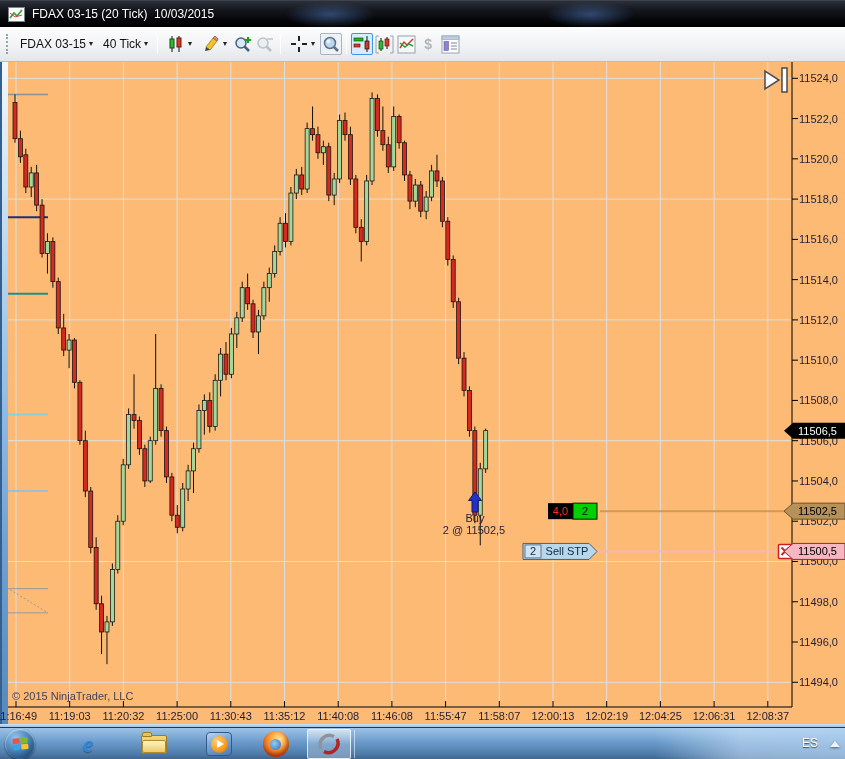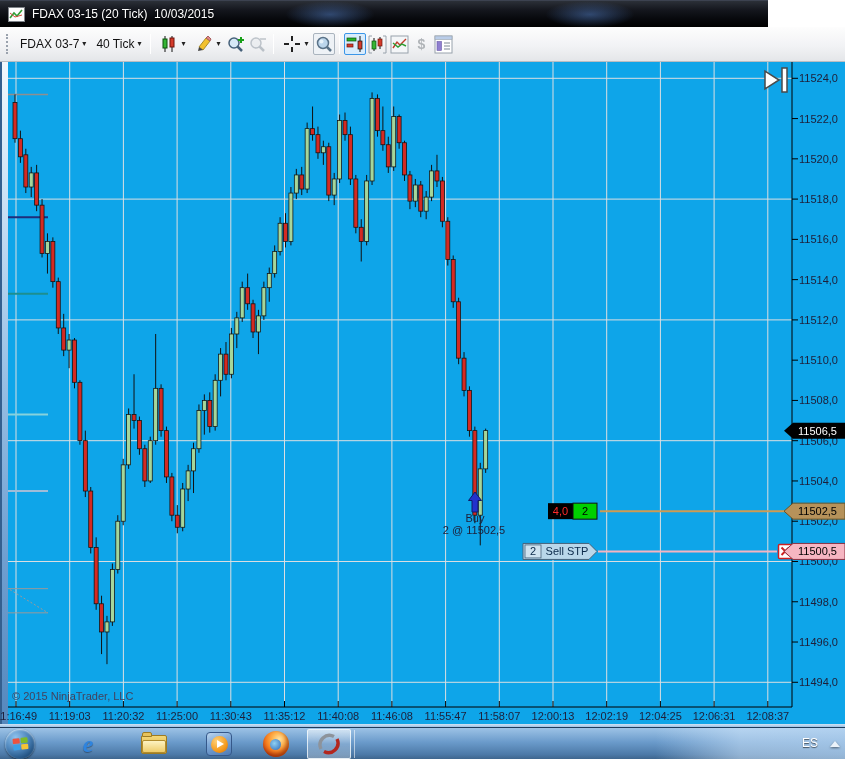--- a/index.html
+++ b/index.html
@@ -1,21 +1,21 @@
 <!DOCTYPE html>
 <html><head>
 <meta charset="utf-8">
 <style>
   html,body{margin:0;padding:0;background:#777;}
   *{box-sizing:border-box;}
   .window{position:relative;width:845px;height:759px;background:#fff;overflow:hidden;
           font-family:"Liberation Sans","DejaVu Sans",sans-serif;}
 
   
-  .titlebar{position:absolute;left:0;top:0;width:768px;height:27px;
+  .titlebar{position:absolute;left:0;top:0;width:845px;height:27px;
     background:linear-gradient(180deg,#2b3038 0%,#14161d 35%,#07080c 70%,#000 100%);
     border-top:1px solid #3c4250;}
   .titlebar .glow{position:absolute;top:0;height:27px;width:90px;
     background:radial-gradient(ellipse at center,rgba(90,140,220,.45),rgba(90,140,220,0) 70%);}
   .titlebar .g1{left:285px;} .titlebar .g2{left:545px;}
   .title-icon{position:absolute;left:8px;top:6px;width:17px;height:15px;}
   .title-text{position:absolute;left:32px;top:6px;color:#fff;font-size:12px;
     text-shadow:0 1px 2px #000;white-space:pre;}
 
   
@@ -26,21 +26,21 @@
   .tb-btn{display:flex;align-items:center;height:22px;padding:0 4px;border:1px solid transparent;
     border-radius:2px;font-size:12px;color:#111;cursor:default;}
   .tb-sep{width:1px;height:20px;background:#c2c6cb;border-right:1px solid #fff;margin:0 4px;}
   .caret{font-size:8px;margin-left:3px;color:#222;line-height:1;}
   .tb-ico{display:flex;align-items:center;justify-content:center;width:22px;height:22px;}
   .tb-sel{border:1px solid #3b96e8;background:#d9ecfc;border-radius:2px;}
   .tb-frame{border:1px solid #aab4be;background:#eef2f6;border-radius:2px;}
   .dollar{font-size:14px;font-weight:bold;color:#b0b4b8;}
 
   
-  .chart-area{position:absolute;left:0;top:62px;width:845px;height:665px;background:#0ea5e9;}
+  .chart-area{position:absolute;left:0;top:62px;width:845px;height:665px;background:#fdba74;}
   .left-strip{position:absolute;left:0;top:0;width:8px;height:662px;
     background:linear-gradient(180deg,#f2f8fd 0%,#cfe4f6 18%,#9dc3e6 45%,#6f9fd0 75%,#5588bd 100%);
     border-left:2px solid #34608f;}
   #chart-svg{position:absolute;left:0;top:0;}
   .ax{font:11px "Liberation Sans","DejaVu Sans",sans-serif;fill:#1e1e38;}
   .copy{font:11px "Liberation Sans","DejaVu Sans",sans-serif;fill:#42425e;}
   .tagtxt{font:11px "Liberation Sans","DejaVu Sans",sans-serif;}
   .bottom-strip{position:absolute;left:0;top:724px;width:845px;height:3px;
     background:linear-gradient(180deg,#cfe2f4,#9ec1e4);}
 
@@ -96,21 +96,21 @@
       <rect x="0.5" y="0.5" width="16" height="14" fill="#fdfdfd" stroke="#7d8288"></rect>
       <path d="M2 11 L6 6 L9 9 L14 3" stroke="#2f9e35" stroke-width="1.6" fill="none"></path>
       <path d="M2 6 L7 10 L14 8" stroke="#d24a3a" stroke-width="1" fill="none"></path>
     </svg>
     <span class="title-text">FDAX 03-15 (20 Tick)  10/03/2015</span>
   </div>
 
   <div class="toolbar">
     <div class="grip"></div>
     <div class="tb-btn">
-      <span>FDAX 03-7</span>
+      <span>FDAX 03-15</span>
       <span class="caret">▾</span>
     </div>
     <div class="tb-btn">
       <span>40 Tick</span>
       <span class="caret">▾</span>
     </div>
     <div class="tb-sep"></div>
 
     <div class="tb-btn">
       <svg width="18" height="18" viewBox="0 0 18 18">

